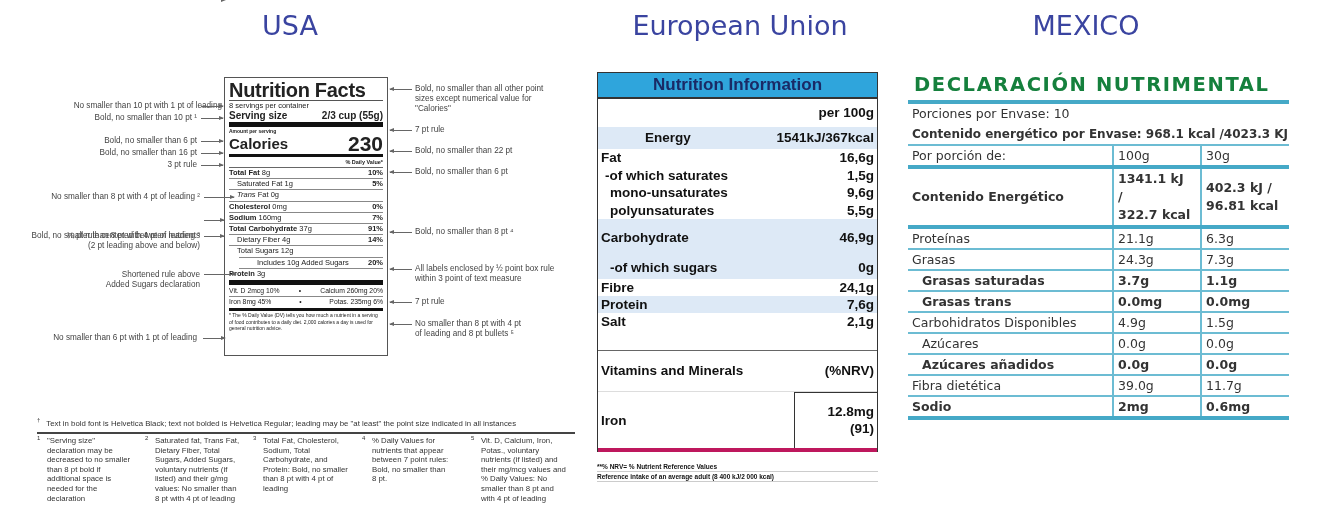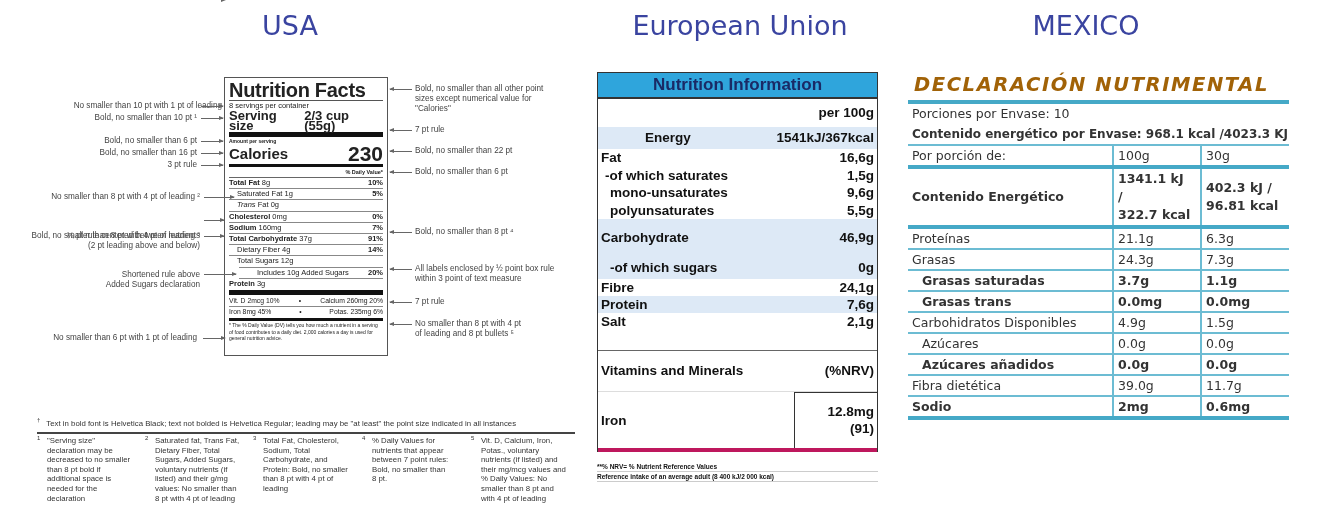--- a/index.html
+++ b/index.html
@@ -43,21 +43,21 @@
   .eu .shade { background: #dde9f6; }
   .eu .vm { border-top: 1px solid #666; border-bottom: 1px solid #ddd; line-height: 40px; }
   .eu .iron { display: flex; border-bottom: 4px solid #be185d; height: 60px; }
   .eu .iron .l { flex: 1; display: flex; align-items: center; padding-left: 3px; font-size: 13.5px; }
   .eu .iron .rv { width: 83px; border-left: 1px solid #333; border-top: 1px solid #333; text-align: right; padding: 10px 3px 0 0; font-size: 13.5px; line-height: 17px; }
   .eu .notes { margin-top: 10px; font-size: 6.5px; line-height: 9px; width: 281px; }
   .eu .notes div { border-bottom: 1px solid #ccc; }
 
   
   .mx { position: absolute; left: 908px; top: 72px; width: 381px; font-family: "DejaVu Sans", sans-serif; color: #333; }
-  .mx .hdr { color: #a16207; font-weight: bold; font-size: 19.5px; letter-spacing: 1.6px; line-height: 26px; padding-left: 6px; font-style: italic; }
+  .mx .hdr { color: #15803d; font-weight: bold; font-size: 19.5px; letter-spacing: 1.6px; line-height: 26px; padding-left: 6px; }
   .mx .thick { height: 4px; background: #45a9c7; }
   .mx .thin { height: 2px; background: #6cbcd3; }
   .mx .line { font-size: 12.5px; line-height: 20px; padding-left: 4px; }
   .mx .line.b { font-weight: bold; font-size: 12px; }
   .mx table { width: 100%; border-collapse: collapse; font-size: 12.5px; }
   .mx td { border-bottom: 2px solid #6cbcd3; line-height: 19px; padding: 0 8px 0 4px; }
   .mx td.v { text-align: left; border-left: 2px solid #6cbcd3; }
   .mx td.c1 { width: 205px; margin-left: 21px; }
   .mx td.c2 { width: 88px; }
   .mx tr.b td { font-weight: bold; }
@@ -72,21 +72,21 @@
 
 <div class="region-title" style="left:240px;width:100px;">USA</div>
 <div class="region-title" style="left:600px;width:280px;">European Union</div>
 <div class="region-title" style="left:1000px;width:172px;">MEXICO</div>
 
 <div class="nf">
   <div class="title">Nutrition Facts</div>
   <div class="row">
       <span>8 servings per container</span>
     </div>
-  <div class="row b" style="font-size:13px;">
+  <div class="row b" style="font-size:10px;">
     <span>Serving size</span>
     <span>2/3 cup (55g)</span>
   </div>
   <div class="thick7"></div>
   <div class="tiny">Amount per serving</div>
   <div class="cal">
     <span class="lbl">Calories</span>
     <span class="val">230</span>
   </div>
   <div class="thick3"></div>

